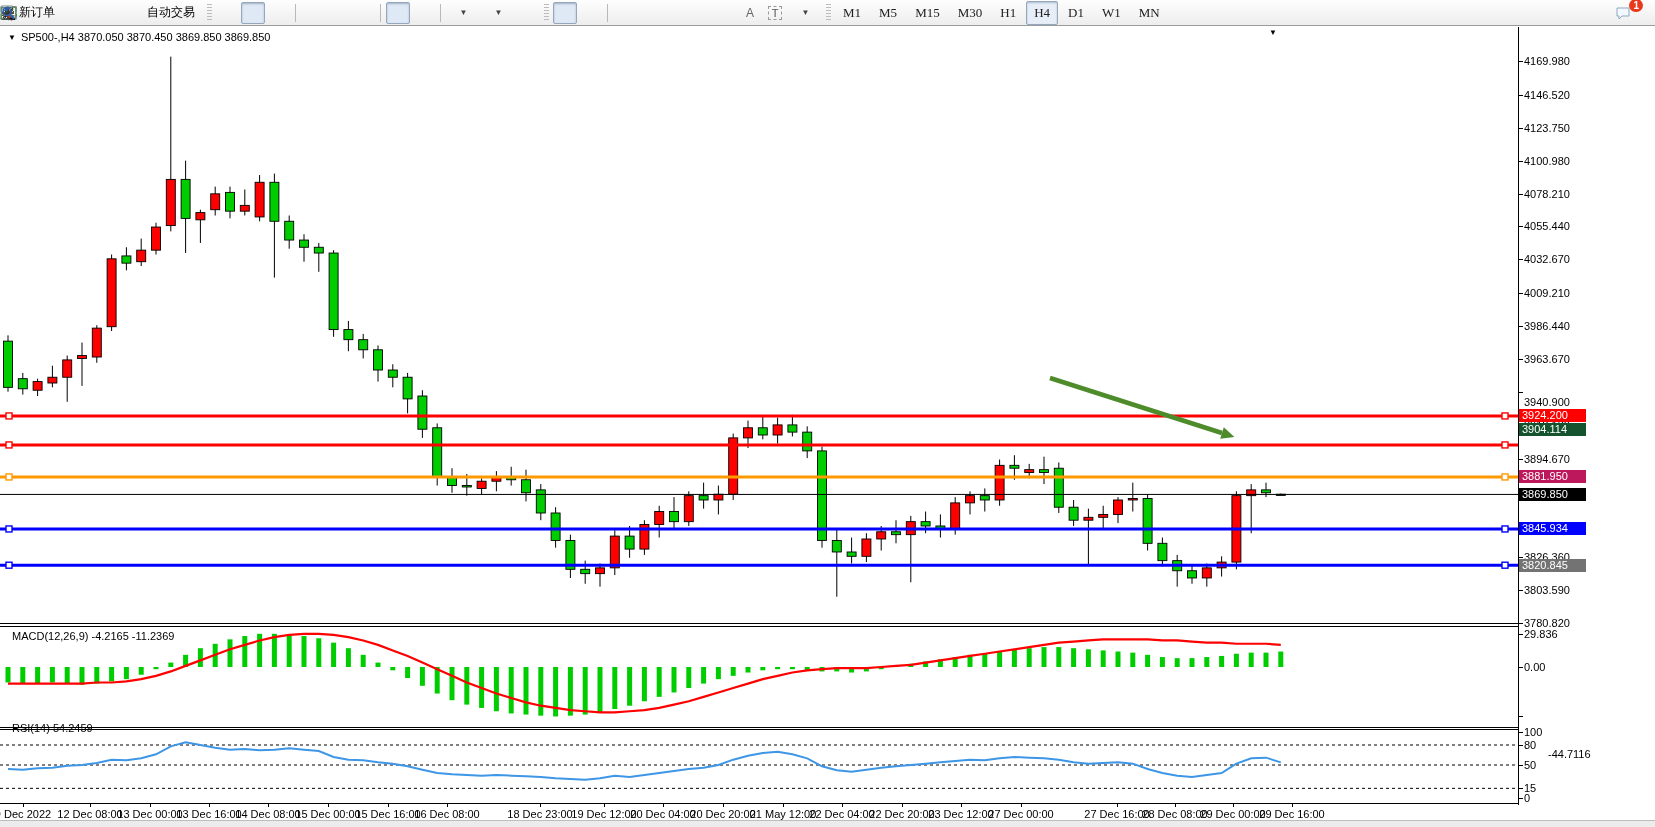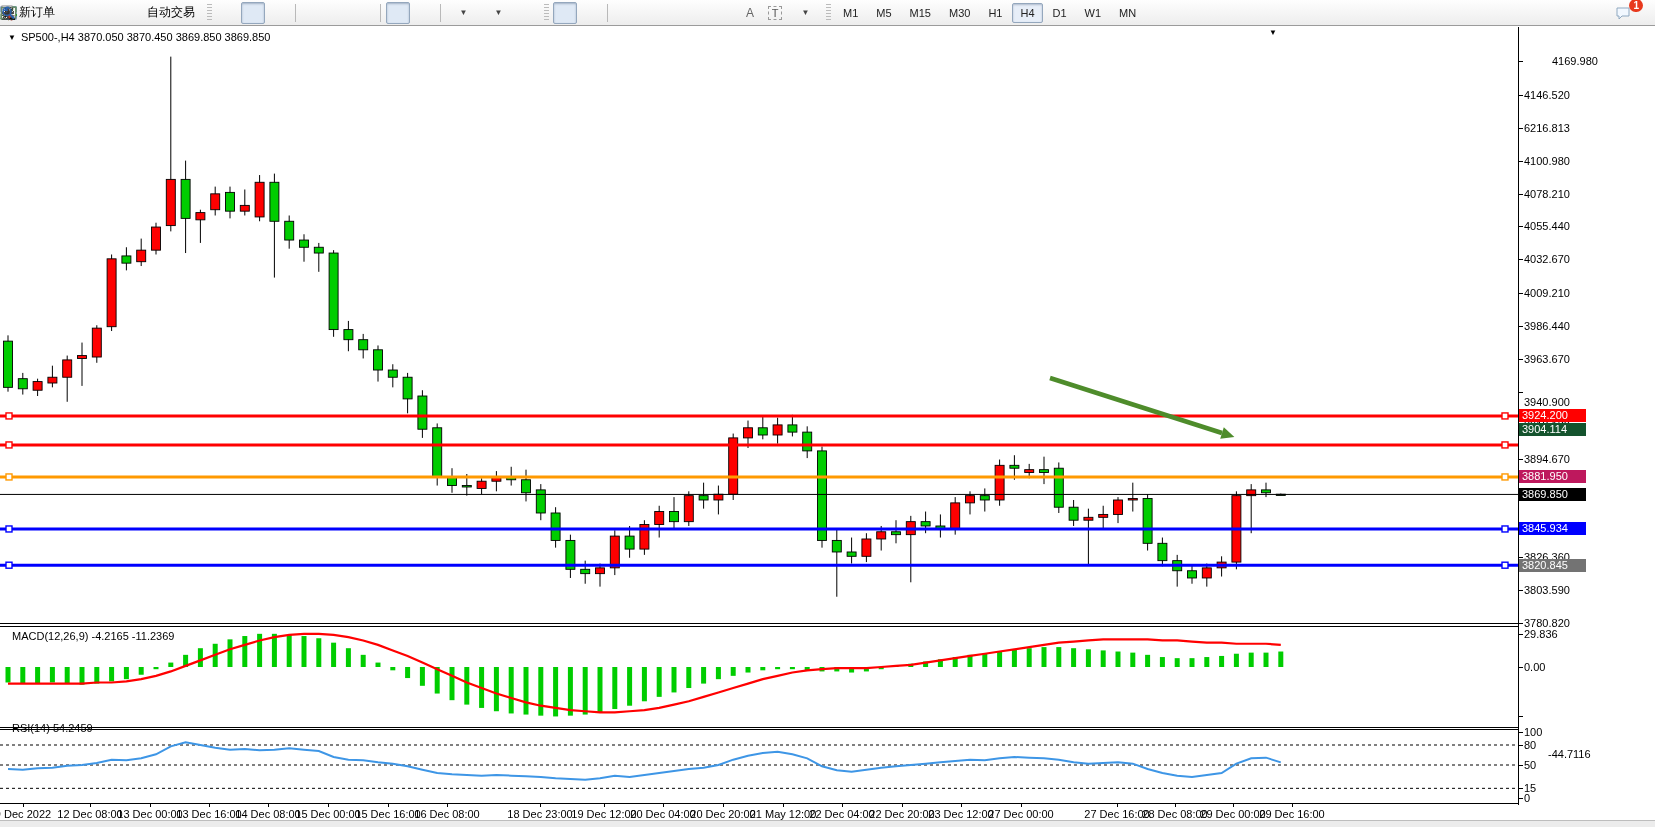--- a/index.html
+++ b/index.html
@@ -11,21 +11,21 @@
            display:flex;align-items:center;padding:0 11px;box-sizing:border-box;gap:1px;}
   .tbtn{height:22px;min-width:24px;display:flex;align-items:center;justify-content:center;
         border:1px solid transparent;border-radius:2px;cursor:default;background:transparent;padding:0 2px;box-sizing:border-box;}
   .tbtn.pressed{background:#dfe9f5;border:1px solid #94a7bd;box-shadow:inset 0 1px 2px rgba(90,110,140,.45);}
   .tbtn.txt{padding:0 7px;font-size:12px;color:#000;}
   .sep{width:1px;height:18px;background:#b9b9b9;margin:0 4px;}
   .grip{width:5px;height:18px;margin:0 3px;
         background:repeating-linear-gradient(180deg,#bbb 0 1px,transparent 1px 3px);}
   .icon16{width:17px;height:16px;display:block;}
   .dd{font-size:8px;color:#444;margin-left:1px;}
-  .tf-btn{font-size:11px;color:#222;padding:3px 7px;border:1px solid transparent;border-radius:2px;}
+  .tf-btn{font-size:13px;color:#222;padding:3px 7px;border:1px solid transparent;border-radius:2px;font-family:Liberation Serif, serif;}
   .tf-btn.active{background:#e7eef8;border:1px solid #94a7bd;box-shadow:inset 0 1px 2px rgba(90,110,140,.4);}
   .toolbar-right{margin-left:auto;display:flex;align-items:center;gap:4px;padding-right:6px;}
   .chat-wrap{position:relative;}
   .badge-red{position:absolute;top:-4px;right:-6px;background:#e8391d;color:#fff;border-radius:8px;
              font-size:10px;font-weight:bold;padding:0 4px;height:13px;line-height:13px;}
   
   .symbol-label{position:absolute;left:8px;top:31px;font-size:11px;color:#000;display:flex;align-items:center;gap:5px;}
   .tri{font-size:8px;}
   .panel-label{position:absolute;font-size:11px;color:#000;}
   .hsep{position:absolute;left:0;width:1518px;height:1px;background:#000;}
@@ -548,25 +548,25 @@
 
   <div class="hsep" style="top:623px;"></div>
   <div class="hsep" style="top:626px;"></div>
   <div class="hsep" style="top:727px;"></div>
   <div class="hsep" style="top:729px;"></div>
   <div class="hsep" style="top:803px;"></div>
   <div class="vaxis"></div>
 
   <div id="axisLabels">
       <div class="tick-mark" style="top: 61px;"></div>
-      <div class="tick-label" style="top: 55px; margin-left: 28px;">4169.980</div>
+      <div class="tick-label" style="top: 55px;">4169.980</div>
       <div class="tick-mark" style="top: 94.8794px;"></div>
       <div class="tick-label" style="top: 88.8794px;">4146.520</div>
       <div class="tick-mark" style="top: 127.762px;"></div>
-      <div class="tick-label" style="top: 121.762px;">6216.813</div>
+      <div class="tick-label" style="top: 121.762px;">4123.750</div>
       <div class="tick-mark" style="top: 160.645px;"></div>
       <div class="tick-label" style="top: 154.645px;">4100.980</div>
       <div class="tick-mark" style="top: 193.528px;"></div>
       <div class="tick-label" style="top: 187.528px;">4078.210</div>
       <div class="tick-mark" style="top: 226.411px;"></div>
       <div class="tick-label" style="top: 220.411px;">4055.440</div>
       <div class="tick-mark" style="top: 259.294px;"></div>
       <div class="tick-label" style="top: 253.294px;">4032.670</div>
       <div class="tick-mark" style="top: 293.174px;"></div>
       <div class="tick-label" style="top: 287.174px;">4009.210</div>

